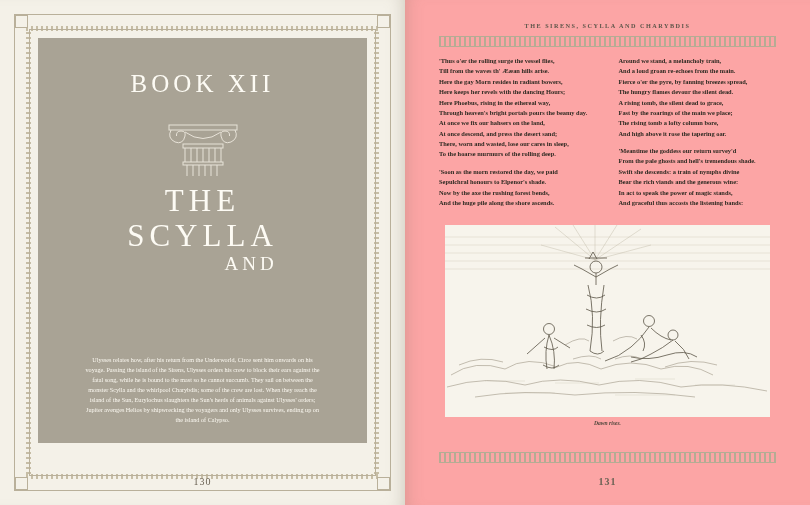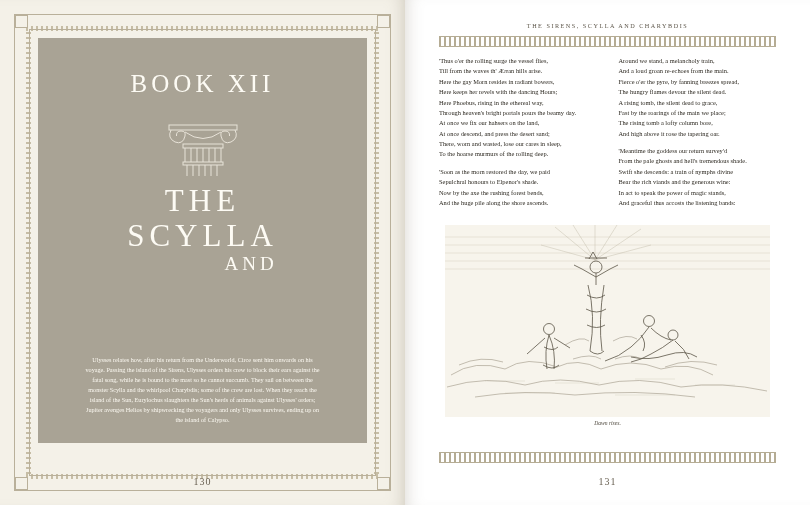--- a/index.html
+++ b/index.html
@@ -25,22 +25,23 @@
     height: 505px;
     box-sizing: border-box;
   }
   .page-left {
     width: 405px;
     background: #f4f1e8;
     box-shadow: inset -14px 0 18px -14px rgba(120,110,90,0.35);
   }
   .page-right {
     width: 405px;
-    background: #ffffff;
+    background: #fca5a5;
     box-shadow: inset 14px 0 18px -14px rgba(120,110,90,0.30);
+    font-weight: bold;
   }
 
   
   .frame-outer {
     position: absolute;
     left: 14px; top: 14px; right: 14px; bottom: 14px;
     border: 1px solid #b9b09a;
   }
   .frame-band {
     position: absolute;

